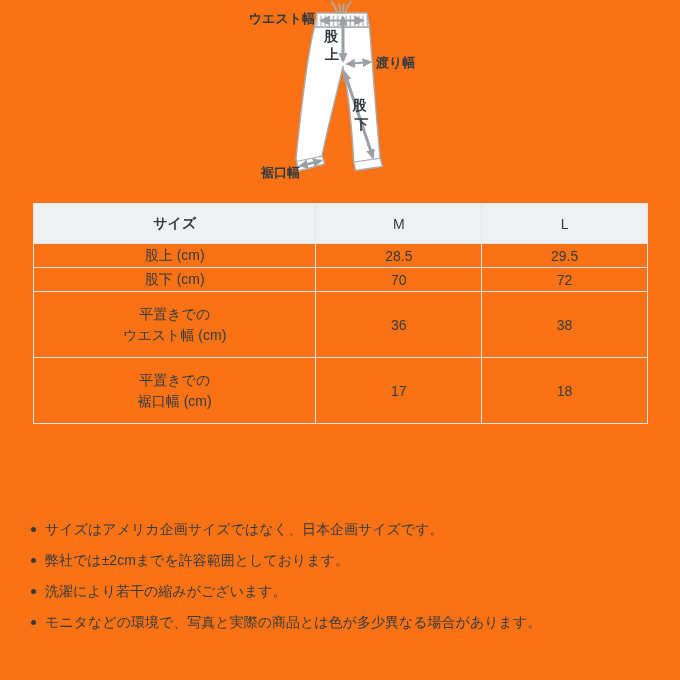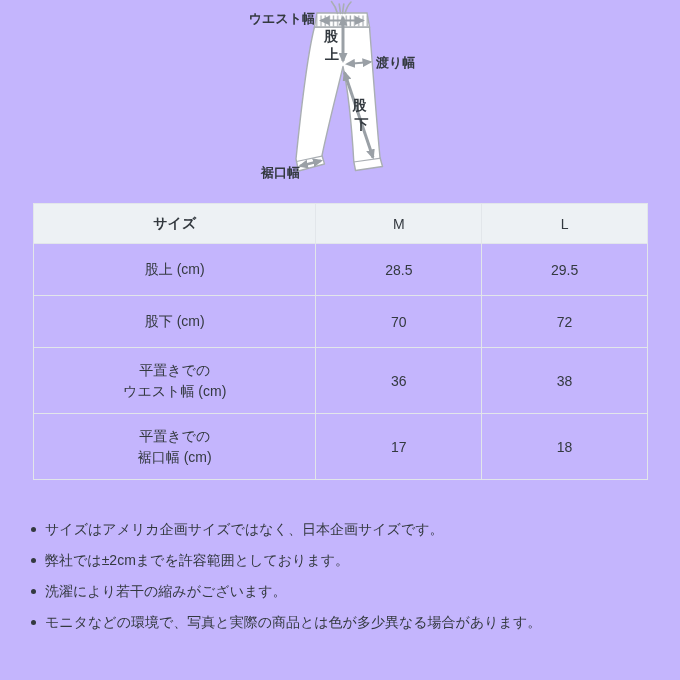--- a/index.html
+++ b/index.html
@@ -5,21 +5,21 @@
   * { margin: 0; padding: 0; box-sizing: border-box; }
   html, body { background: #ffffff; }
   body {
     font-family: "Liberation Sans", "DejaVu Sans", sans-serif;
     color: var(--text, #33393f);
   }
   .page {
     position: relative;
     width: 680px;
     height: 680px;
-    background: #c4b5fd;
+    background: #f97316;
     overflow: hidden;
   }
 
   
   .diagram {
     position: absolute;
     left: 235px;
     top: 0;
     width: 220px;
     height: 196px;
@@ -48,21 +48,21 @@
     font-size: 14px;
     color: var(--text, #33393f);
     padding: 0;
   }
   .size-table thead th {
     background: var(--header-bg, #edf1f4);
     height: 40px;
     font-weight: 400;
   }
   .size-table thead th.th-size { font-weight: 700; }
-  .size-table tbody tr.short td { height: 52px; }
+  .size-table tbody tr.short td { height: 24px; }
   .size-table tbody tr.tall td  { height: 66px; }
   .lbl-line { display: block; line-height: 21px; }
 
   
   .notes {
     position: absolute;
     left: 31px;
     top: 520px;
     width: 600px;
     list-style: none;

